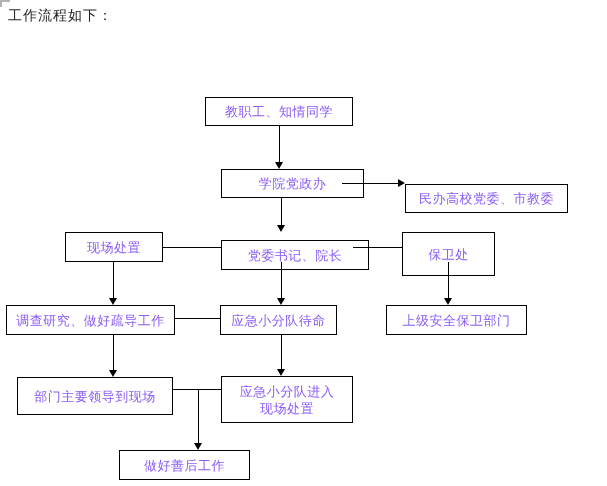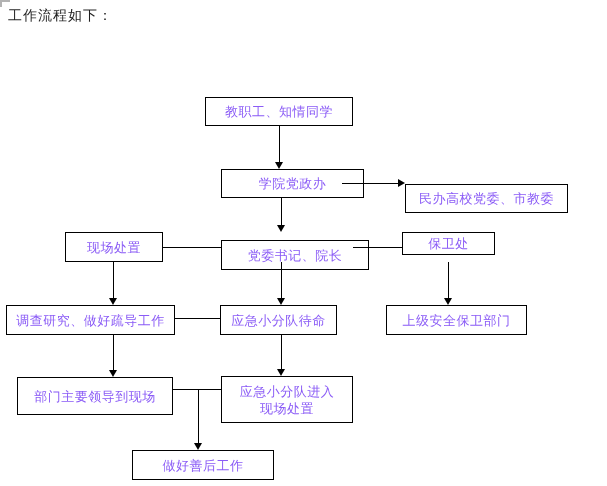--- a/index.html
+++ b/index.html
@@ -68,31 +68,31 @@
 
   <div class="title">工作流程如下：</div>
 
   <div class="node" style="left:205px; top:97px; width:148px; height:29px;">教职工、知情同学</div>
 
   <div class="node" style="left:221px; top:169px; width:143px; height:29px;">学院党政办</div>
   <div class="node" style="left:405px; top:169px; width:163px; height:29px;margin-top:15px;">民办高校党委、市教委</div>
 
   <div class="node" style="left:65px; top:232px; width:98px; height:30px;">现场处置</div>
   <div class="node" style="left:221px; top:240px; width:148px; height:30px;">党委书记、院长</div>
-  <div class="node" style="left:402px; top:232px; width:93px; height:23px;">保卫处</div>
+  <div class="node" style="left:402px; top:232px; width:93px; height:44px;">保卫处</div>
 
   <div class="node" style="left:6px; top:305px; width:169px; height:30px;">调查研究、做好疏导工作</div>
   <div class="node" style="left:220px; top:305px; width:117px; height:30px;">应急小分队待命</div>
   <div class="node" style="left:386px; top:305px; width:141px; height:30px;">上级安全保卫部门</div>
 
   <div class="node" style="left:17px; top:377px; width:156px; height:38px;">部门主要领导到现场</div>
   <div class="node" style="left:221px; top:376px; width:132px; height:47px;">应急小分队进入
 现场处置</div>
 
-  <div class="node" style="left:132px; top:450px; width:142px; height:30px;">做好善后工作</div>
+  <div class="node" style="left:119px; top:450px; width:131px; height:30px;">做好善后工作</div>
 
   <div class="vline" style="left:279px; top:126px; height:37px;"></div>
   <div class="arrow-down" style="left:275px; top:162px;"></div>
 
   <div class="hline" style="left:342px; top:183px; width:57px;"></div>
   <div class="arrow-right" style="left:398px; top:179px;"></div>
 
   <div class="vline" style="left:281px; top:198px; height:28px;"></div>
   <div class="arrow-down" style="left:277px; top:225px;"></div>
 

